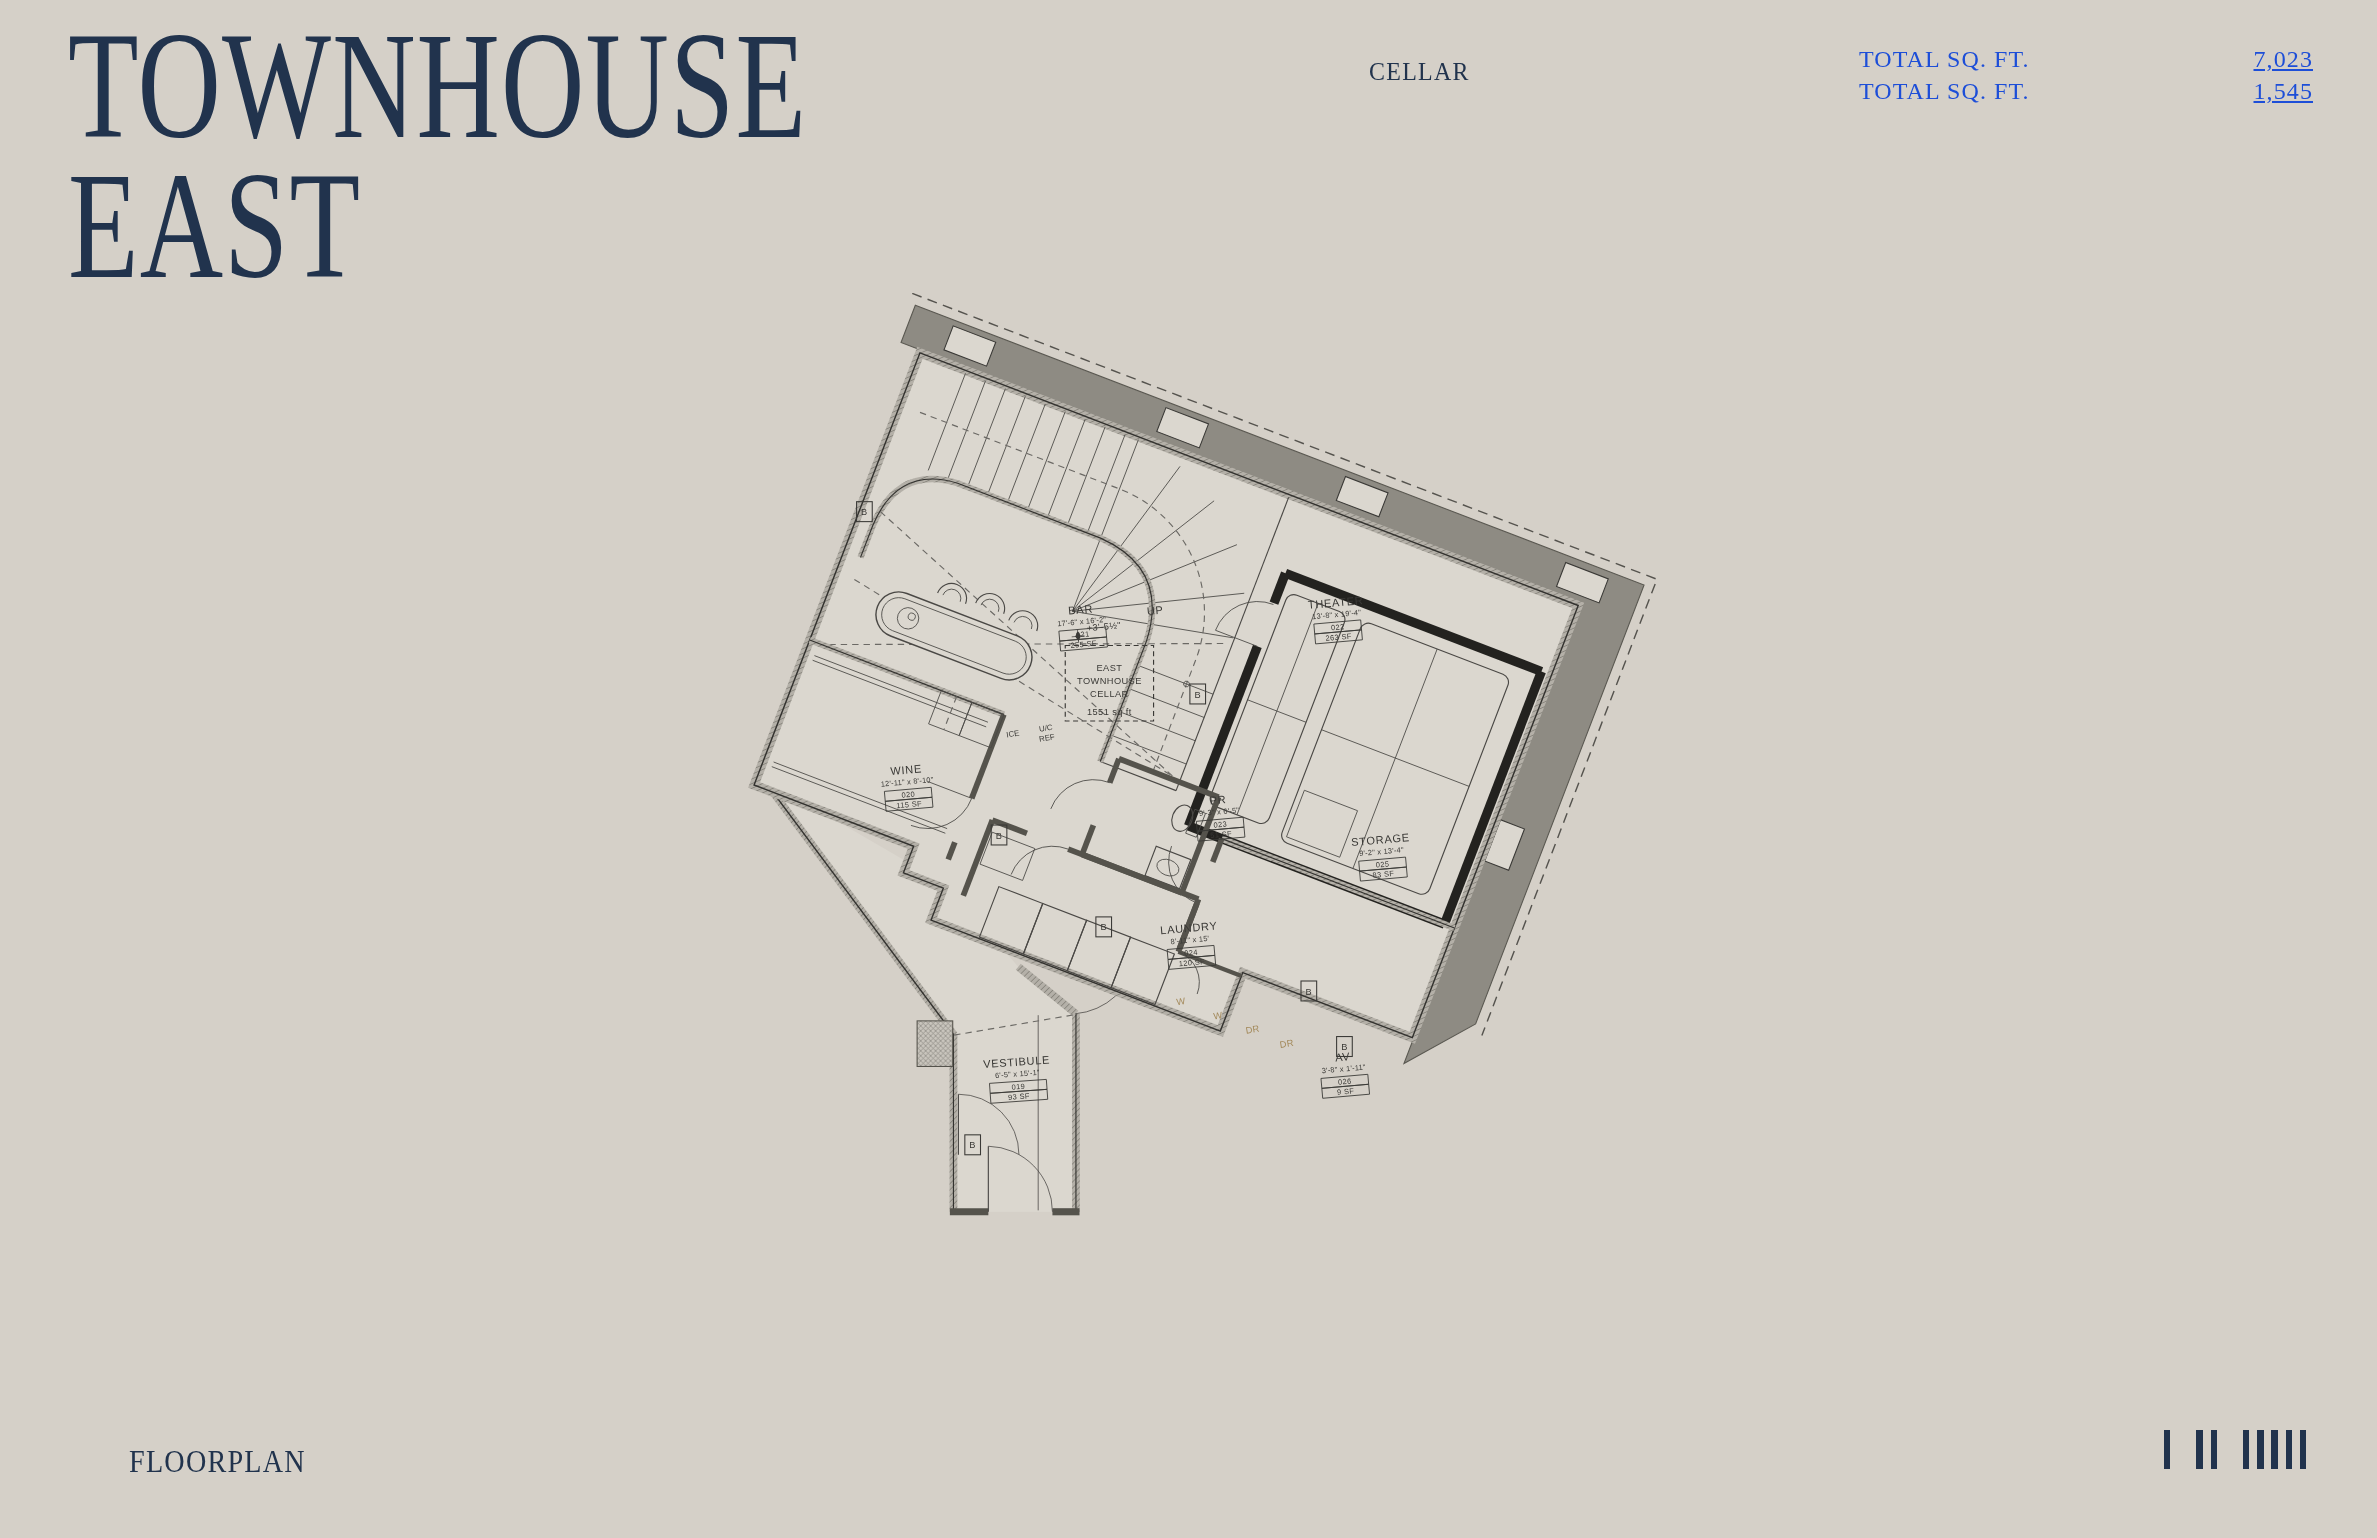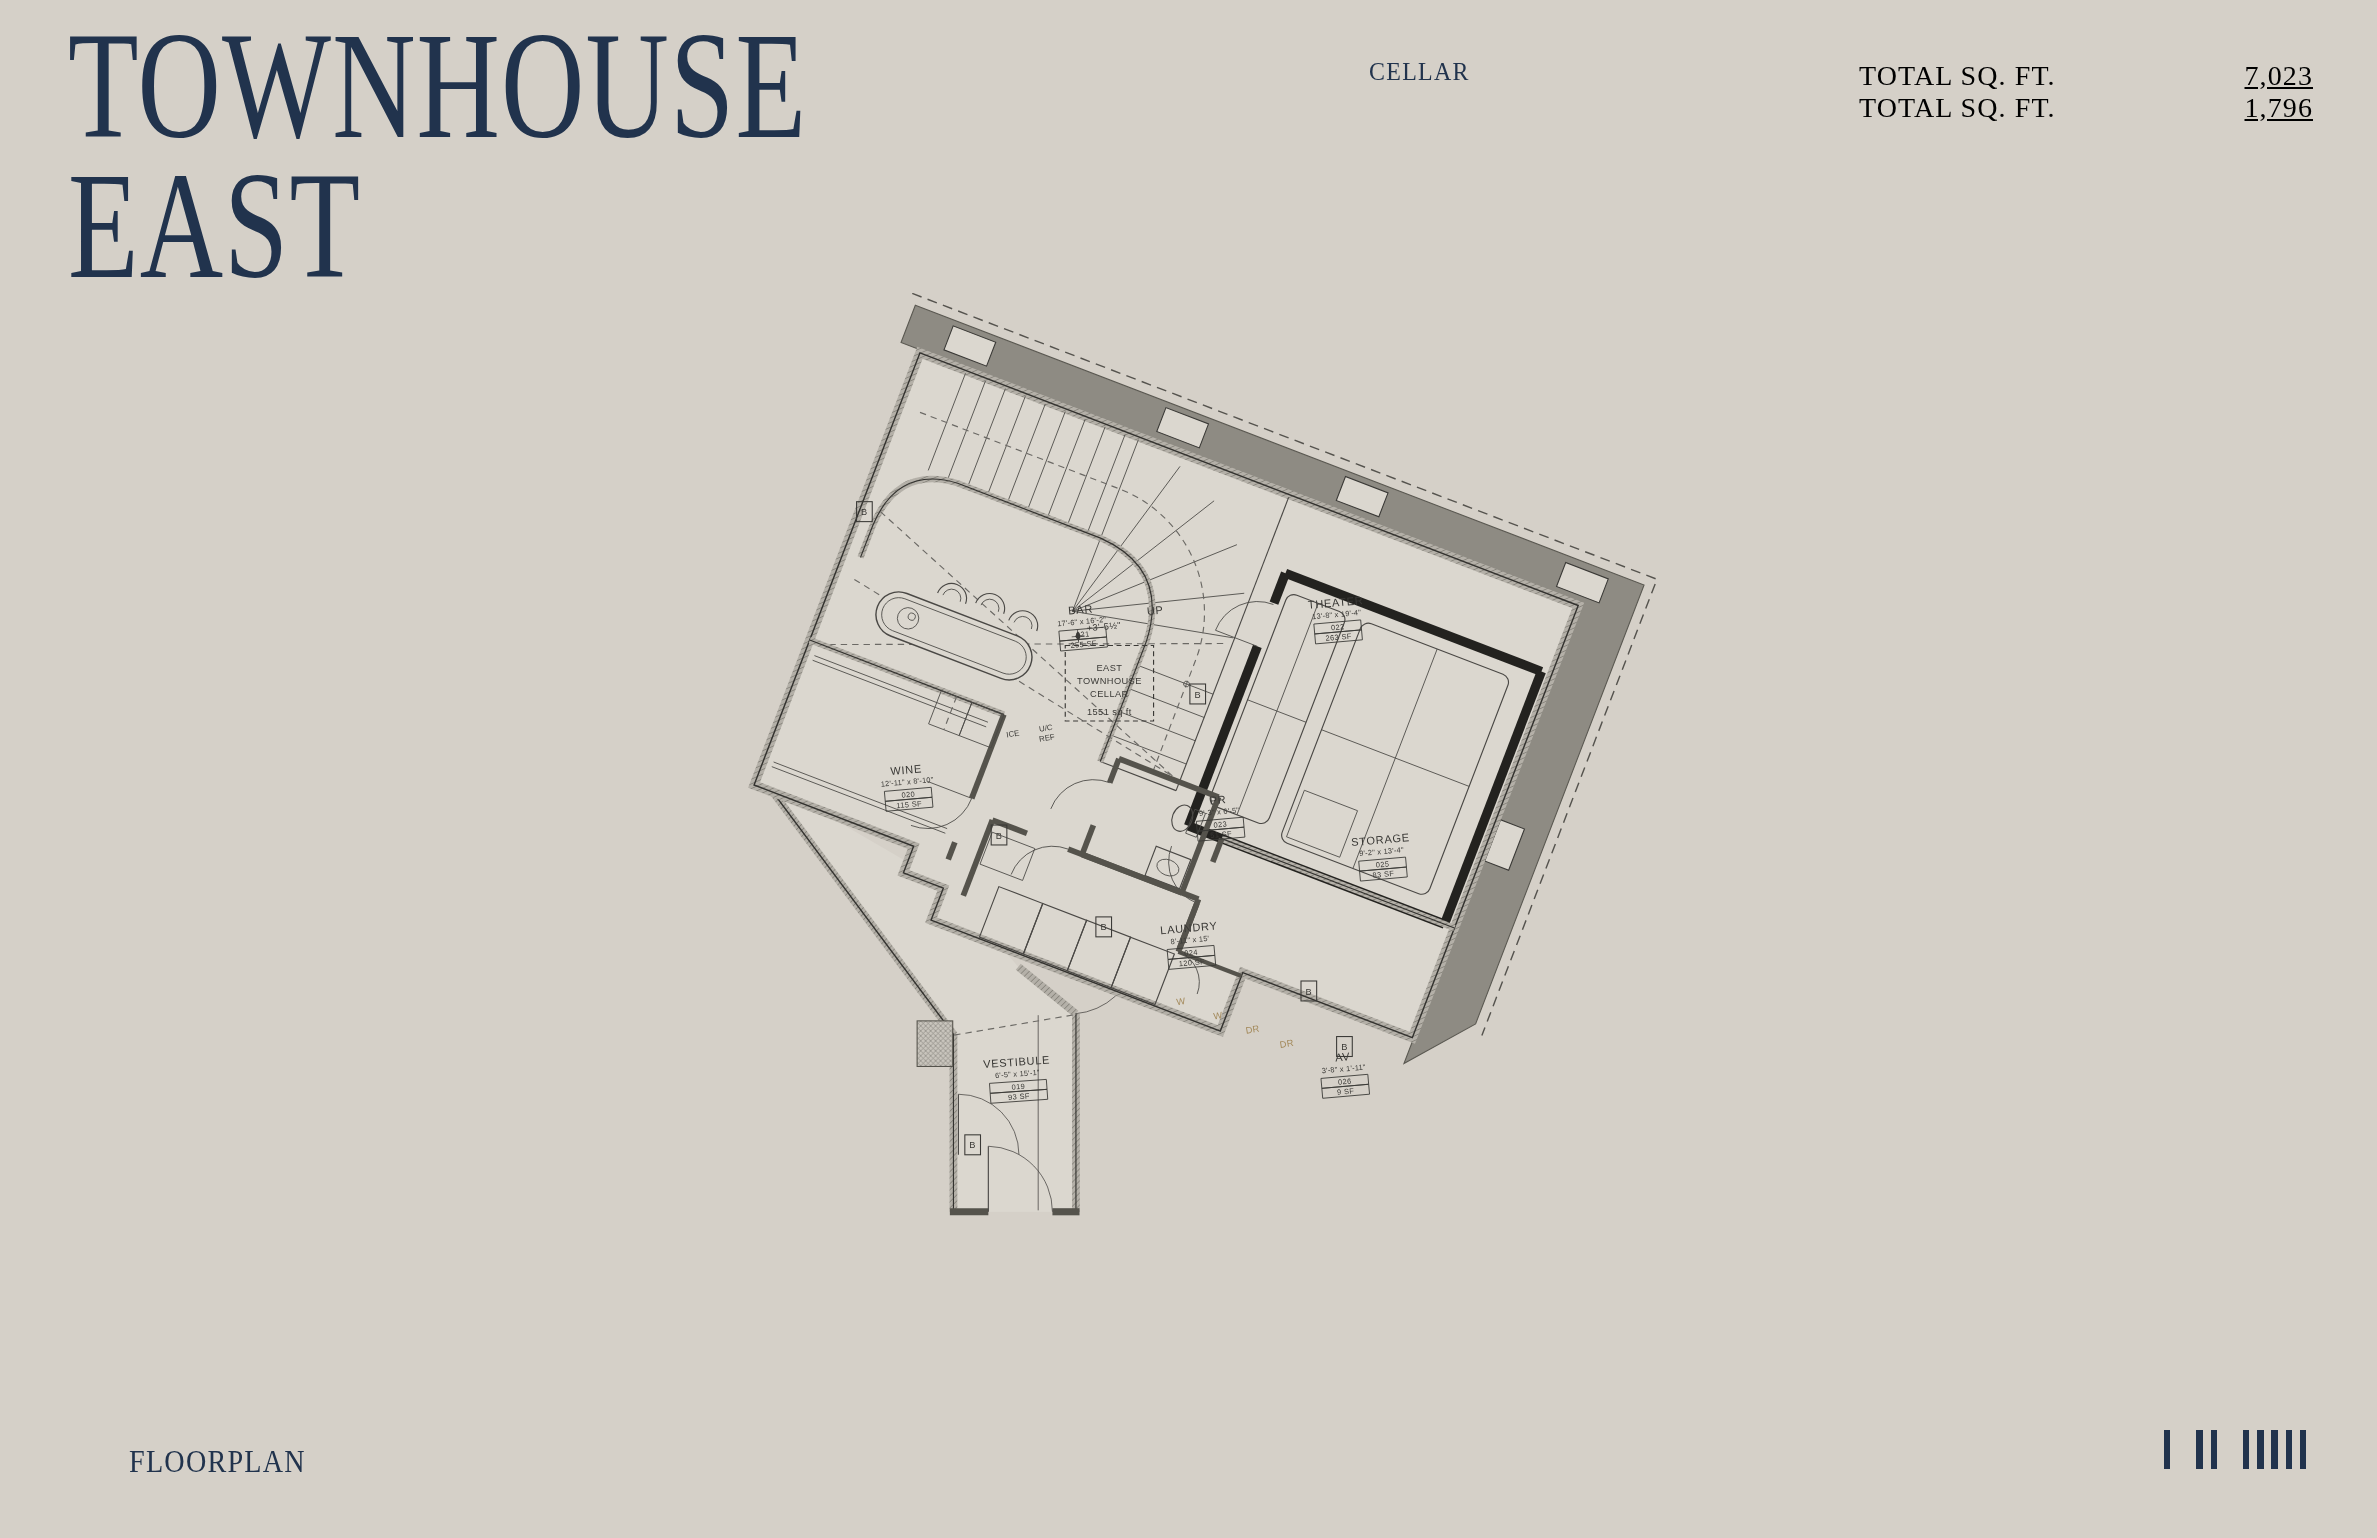--- a/index.html
+++ b/index.html
@@ -15,22 +15,22 @@
     left:68px;top:15.7px;
     font-size:152px;line-height:140px;letter-spacing:1.4px;
     transform:scaleX(0.76);transform-origin:left top;
     color:#21334d;white-space:nowrap;
   }
   #floor-label{
     left:1369px;top:57px;font-size:26px;letter-spacing:1.4px;
     transform:scaleX(0.92);transform-origin:left top;color:#21334d;
   }
   #stats{
-    left:1859px;top:60px;width:454px;color:#000000;
-    font-size:28px;letter-spacing:1.1px;
+    left:1859px;top:43px;width:454px;color:#1d4ed8;
+    font-size:24px;letter-spacing:1.1px;
   }
   #stats .row{display:flex;justify-content:space-between;line-height:32px;}
   #stats .val{font-variant-numeric:tabular-nums;text-decoration:underline;}
 
   
   #footer-label{
     left:129px;top:1443px;font-size:32px;letter-spacing:1.4px;
     transform:scaleX(0.88);transform-origin:left top;color:#21334d;
   }
   #floor-ticks{left:2164px;top:1430px;height:40px;display:flex;gap:26px;}
@@ -64,21 +64,21 @@
 
 <div id="floor-label" class="abs">CELLAR</div>
 
 <div id="stats" class="abs">
   <div class="row">
     <span>TOTAL SQ. FT.</span>
     <span class="val">7,023</span>
   </div>
   <div class="row">
     <span>TOTAL SQ. FT.</span>
-    <span class="val">1,796</span>
+    <span class="val">1,545</span>
   </div>
 </div>
 
 <svg id="plan" class="abs" width="912" height="933" viewBox="0 0 1280 1310">
   <defs>
     <pattern id="hatch" width="6" height="6" patternUnits="userSpaceOnUse" patternTransform="rotate(45)">
       <rect width="6" height="6" fill="#b4b0a8"></rect>
       <line x1="0" y1="0" x2="0" y2="6" stroke="#7f7c74" stroke-width="2"></line>
     </pattern>
     <pattern id="xhatch" width="7" height="7" patternUnits="userSpaceOnUse">

